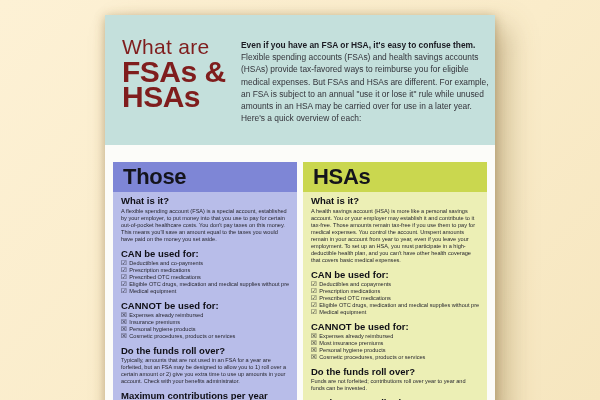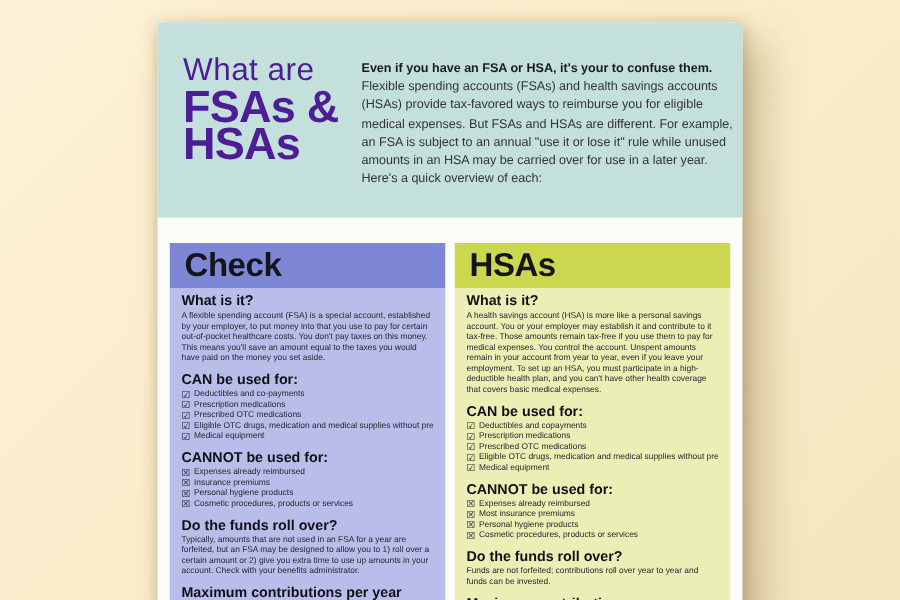--- a/index.html
+++ b/index.html
@@ -8,21 +8,21 @@
     background:linear-gradient(135deg,#fdf1d5 0%,#faecca 55%,#f6e6bf 100%);
     font-family:"Liberation Sans","DejaVu Sans",sans-serif;
     -webkit-font-smoothing:antialiased;
   }
   .flyer{
     position:absolute; left:105px; top:15px; width:390px; height:400px;
     background:#fcfcf9;
     box-shadow:0 2px 10px rgba(125,100,50,.45), 14px 12px 26px rgba(125,100,50,.35);
   }
   .teal-header{position:relative; height:130px; background:#c4e0dc;}
-  .title-block{position:absolute; left:17px; top:20px; color:#4c1d95;}
+  .title-block{position:absolute; left:17px; top:20px; color:#7f1d1d;}
   .title-l1{font-size:21px; font-weight:500; letter-spacing:.3px; line-height:24px;}
   .title-l2,.title-l3{font-size:30px; font-weight:800; letter-spacing:-.5px; line-height:25px;}
   .intro{position:absolute; left:136px; top:24px; width:250px;
     font-size:8.4px; line-height:12.2px; font-weight:500; color:#33333a;}
   .intro strong{font-weight:700; color:#1a1a22;}
   .cols{position:absolute; left:8px; right:8px; top:147px; bottom:-20px; display:flex; gap:6px;}
   .col{flex:1; display:flex; flex-direction:column; overflow:hidden;}
   .col-band{flex:0 0 30px; height:30px; display:flex; align-items:center; padding-left:10px;
     font-size:22px; font-weight:800; letter-spacing:-.3px; color:#14141c;}
   .col-body{flex:1; padding:3px 8px 0;}
@@ -45,29 +45,29 @@
 <div id="screen">
   <div class="flyer">
 
     <div class="teal-header">
       <div class="title-block">
         <div class="title-l1">What are</div>
         <div class="title-l2">FSAs &amp;</div>
         <div class="title-l3">HSAs</div>
       </div>
       <div class="intro">
-        <strong>Even if you have an FSA or HSA, it's your to confuse them.</strong>
+        <strong>Even if you have an FSA or HSA, it's easy to confuse them.</strong>
         <span>Flexible spending accounts (FSAs) and health savings accounts (HSAs) provide tax-favored ways to reimburse you for eligible medical expenses. But FSAs and HSAs are different. For example, an FSA is subject to an annual "use it or lose it" rule while unused amounts in an HSA may be carried over for use in a later year. Here's a quick overview of each:</span>
       </div>
     </div>
 
     <div class="cols">
 
       <div class="col fsa">
-        <div class="col-band">Check</div>
+        <div class="col-band">Those</div>
         <div class="col-body">
           <h3 class="first">What is it?</h3>
           <p>A flexible spending account (FSA) is a special account, established by your employer, to put money into that you use to pay for certain out-of-pocket healthcare costs. You don't pay taxes on this money. This means you'll save an amount equal to the taxes you would have paid on the money you set aside.</p>
           <h3>CAN be used for:</h3>
           <ul>
             <li>
                 <span class="li-icon">☑</span>
                 <span>Deductibles and co-payments</span>
               </li>
             <li>

